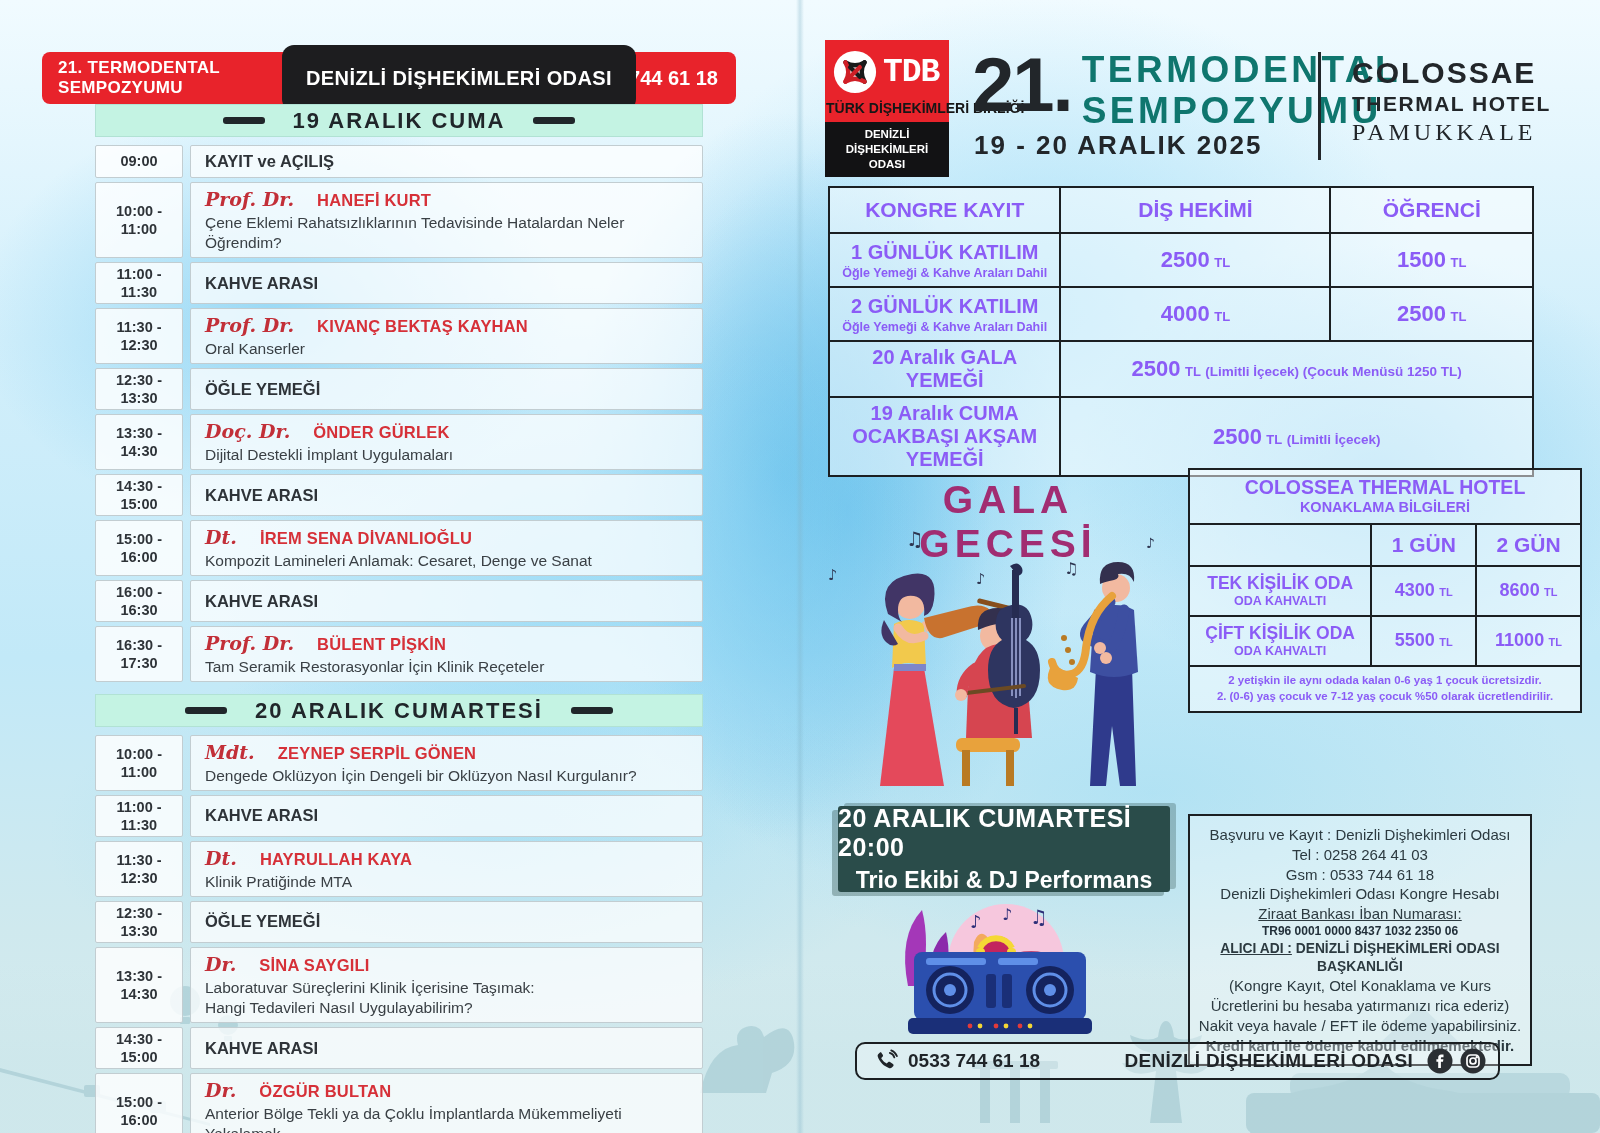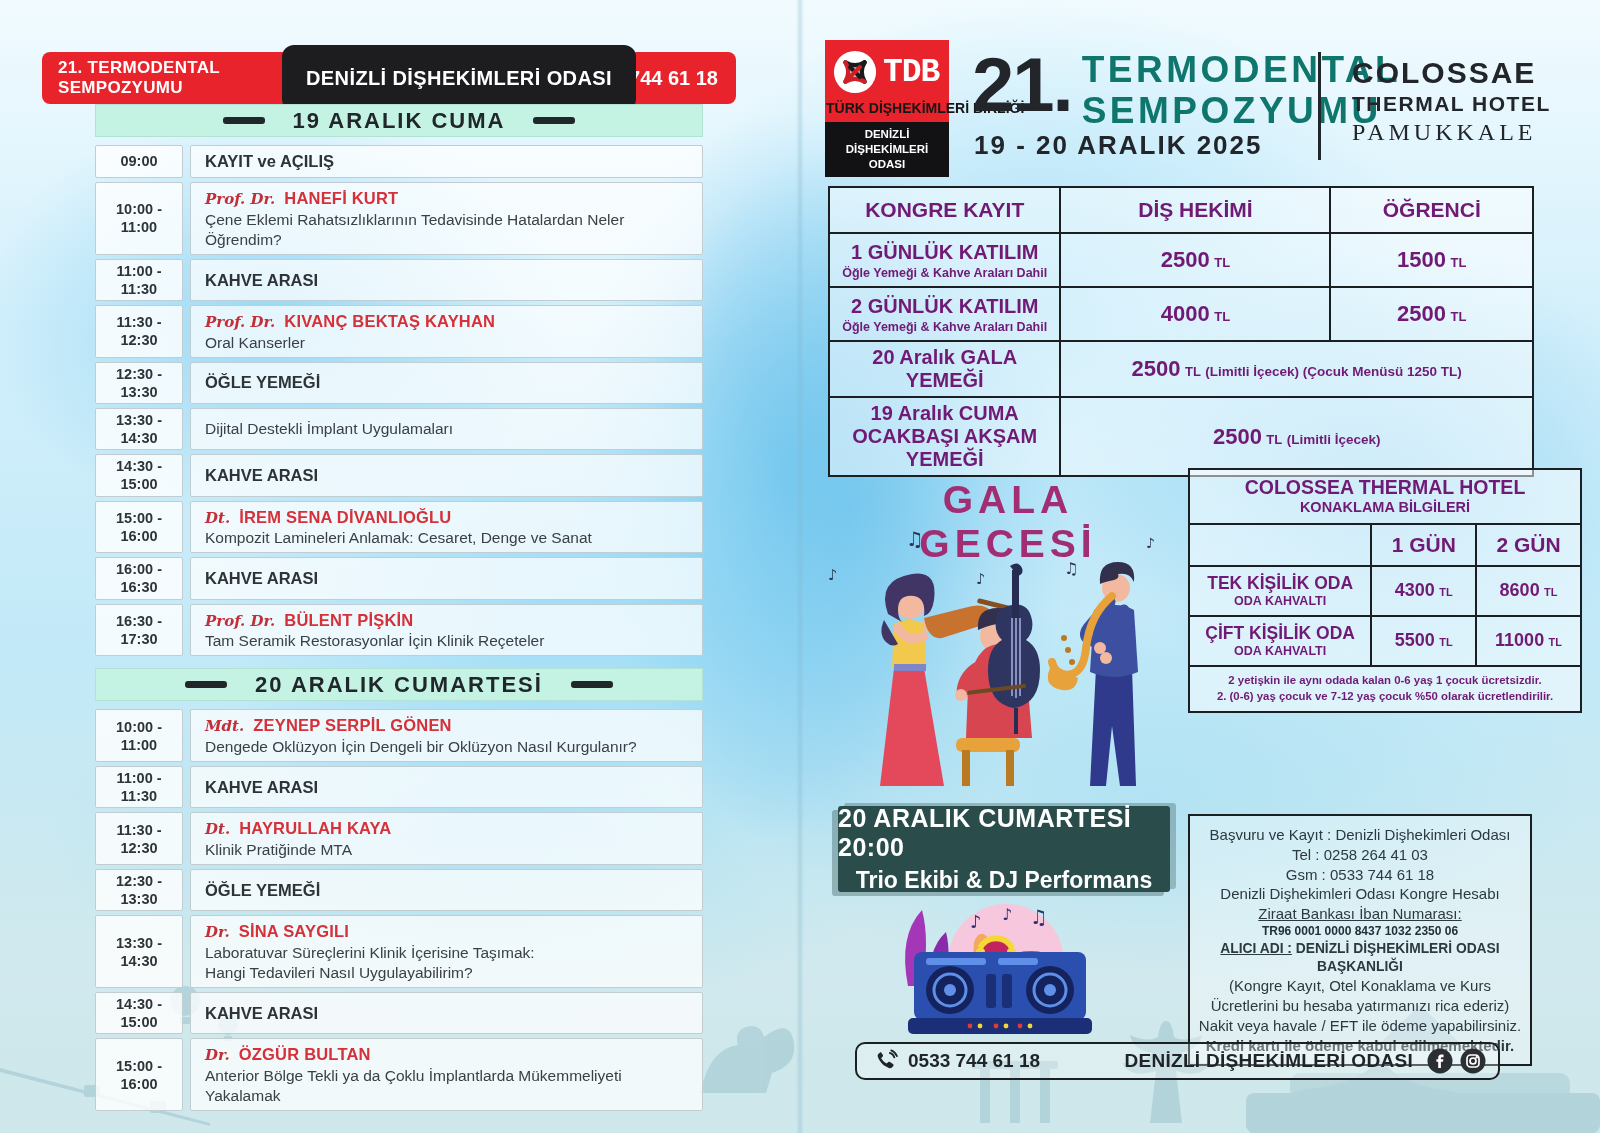--- a/index.html
+++ b/index.html
@@ -59,21 +59,21 @@
     width:88px; flex:0 0 88px; background:rgba(255,255,255,.82); border:1px solid #c2cdd1; border-radius:2px;
     display:flex; flex-direction:column; justify-content:center; align-items:center; text-align:center;
     font-size:14.5px; font-weight:700; color:#2e3338; padding:2px; line-height:1.25;
   }
   .ccell {
     flex:1; background:rgba(255,255,255,.74); border:1px solid #c2cdd1; border-radius:2px;
     padding:4px 14px; display:flex; flex-direction:column; justify-content:center;
   }
   .simple { font-size:16.5px; font-weight:700; color:#2e3338; padding:2px 0; }
   .speaker-line { line-height:1.35; }
-  .degree { font-family:"DejaVu Serif", serif; font-style:italic; font-weight:700; color:#c22f38; font-size:15px; margin-right:9px; }
+  .degree { font-family:"DejaVu Serif", serif; font-style:italic; font-weight:700; color:#c22f38; font-size:19px; margin-right:23px; }
   .sname { color:#d63038; font-weight:800; font-size:16.5px; letter-spacing:.2px; }
   .topic { font-size:15.5px; color:#3a4045; line-height:1.3; }
 
   
   .tdb { position:absolute; left:825px; top:40px; width:124px; }
   .tdb-top { background:#e8232b; display:flex; align-items:center; gap:5px; padding:9px 7px 2px; }
   .tdb-circle { width:46px; height:46px; flex:0 0 46px; }
   .tdb-word { color:#fff; font-size:33px; font-weight:900; letter-spacing:-1px;font-family:Liberation Mono, monospace; }
   .tdb-band { background:#e8232b; color:#161616; font-size:14px; font-weight:800; text-align:left; padding:3px 1px 6px; white-space:nowrap; }
   .tdb-black { background:#121214; color:#fff; font-size:11.5px; font-weight:800; text-align:center; padding:5px 2px; line-height:1.3; }
@@ -83,21 +83,21 @@
   .tword { font-size:37px; font-weight:900; color:#0f766e; letter-spacing:3.5px; line-height:1.1; }
   .rdates { position:absolute; left:974px; top:130px; font-size:26px; font-weight:800; color:#22262a; letter-spacing:2px; }
   .vdiv { position:absolute; left:1318px; top:52px; width:3px; height:108px; background:#22262a; }
   .venue { position:absolute; left:1352px; top:56px; color:#22262a; }
   .venue-l1 { font-size:30px; font-weight:900; letter-spacing:2px; }
   .venue-l2 { font-size:21px; font-weight:800; letter-spacing:1.5px; margin-top:2px; }
   .venue-l3 { font-family:"Liberation Serif", serif; font-size:24px; letter-spacing:4px; margin-top:3px; }
 
   
   table { border-collapse:collapse; }
-  .btable td { border:2.5px solid #1b1f22; background:rgba(255,255,255,.5); text-align:center; vertical-align:middle; color:#701a75; }
+  .btable td { border:2.5px solid #1b1f22; background:rgba(255,255,255,.5); text-align:center; vertical-align:middle; color:#8b5cf6; }
   .kongre { position:absolute; left:828px; top:186px; width:706px; }
   .kongre td { padding:4px 6px; }
   .k-head { font-size:21px; font-weight:800; height:46px; }
   .k-label { font-size:20px; font-weight:800; line-height:1.15; }
   .k-sub { font-size:12.5px; font-weight:600; margin-top:2px; }
   .pv { font-size:22px; font-weight:700; }
   .pu { font-size:13px; font-weight:700; }
   .pextra { font-size:13.5px; font-weight:700; }
 
   .hotel { position:absolute; left:1188px; top:468px; width:394px; }
@@ -220,20 +220,21 @@
     </div>
     <div class="srow">
       <div class="tcell">12:30 - 13:30</div>
       <div class="ccell">
         <div class="simple">ÖĞLE YEMEĞİ</div>
       </div>
     </div>
     <div class="srow">
       <div class="tcell">13:30 - 14:30</div>
       <div class="ccell">
+        <div class="speaker-line"><span class="degree">Doç. Dr.</span><span class="sname">ÖNDER GÜRLEK</span></div>
         <div class="topic">Dijital Destekli İmplant Uygulamaları</div>
       </div>
     </div>
     <div class="srow">
       <div class="tcell">14:30 - 15:00</div>
       <div class="ccell">
         <div class="simple">KAHVE ARASI</div>
       </div>
     </div>
     <div class="srow">

